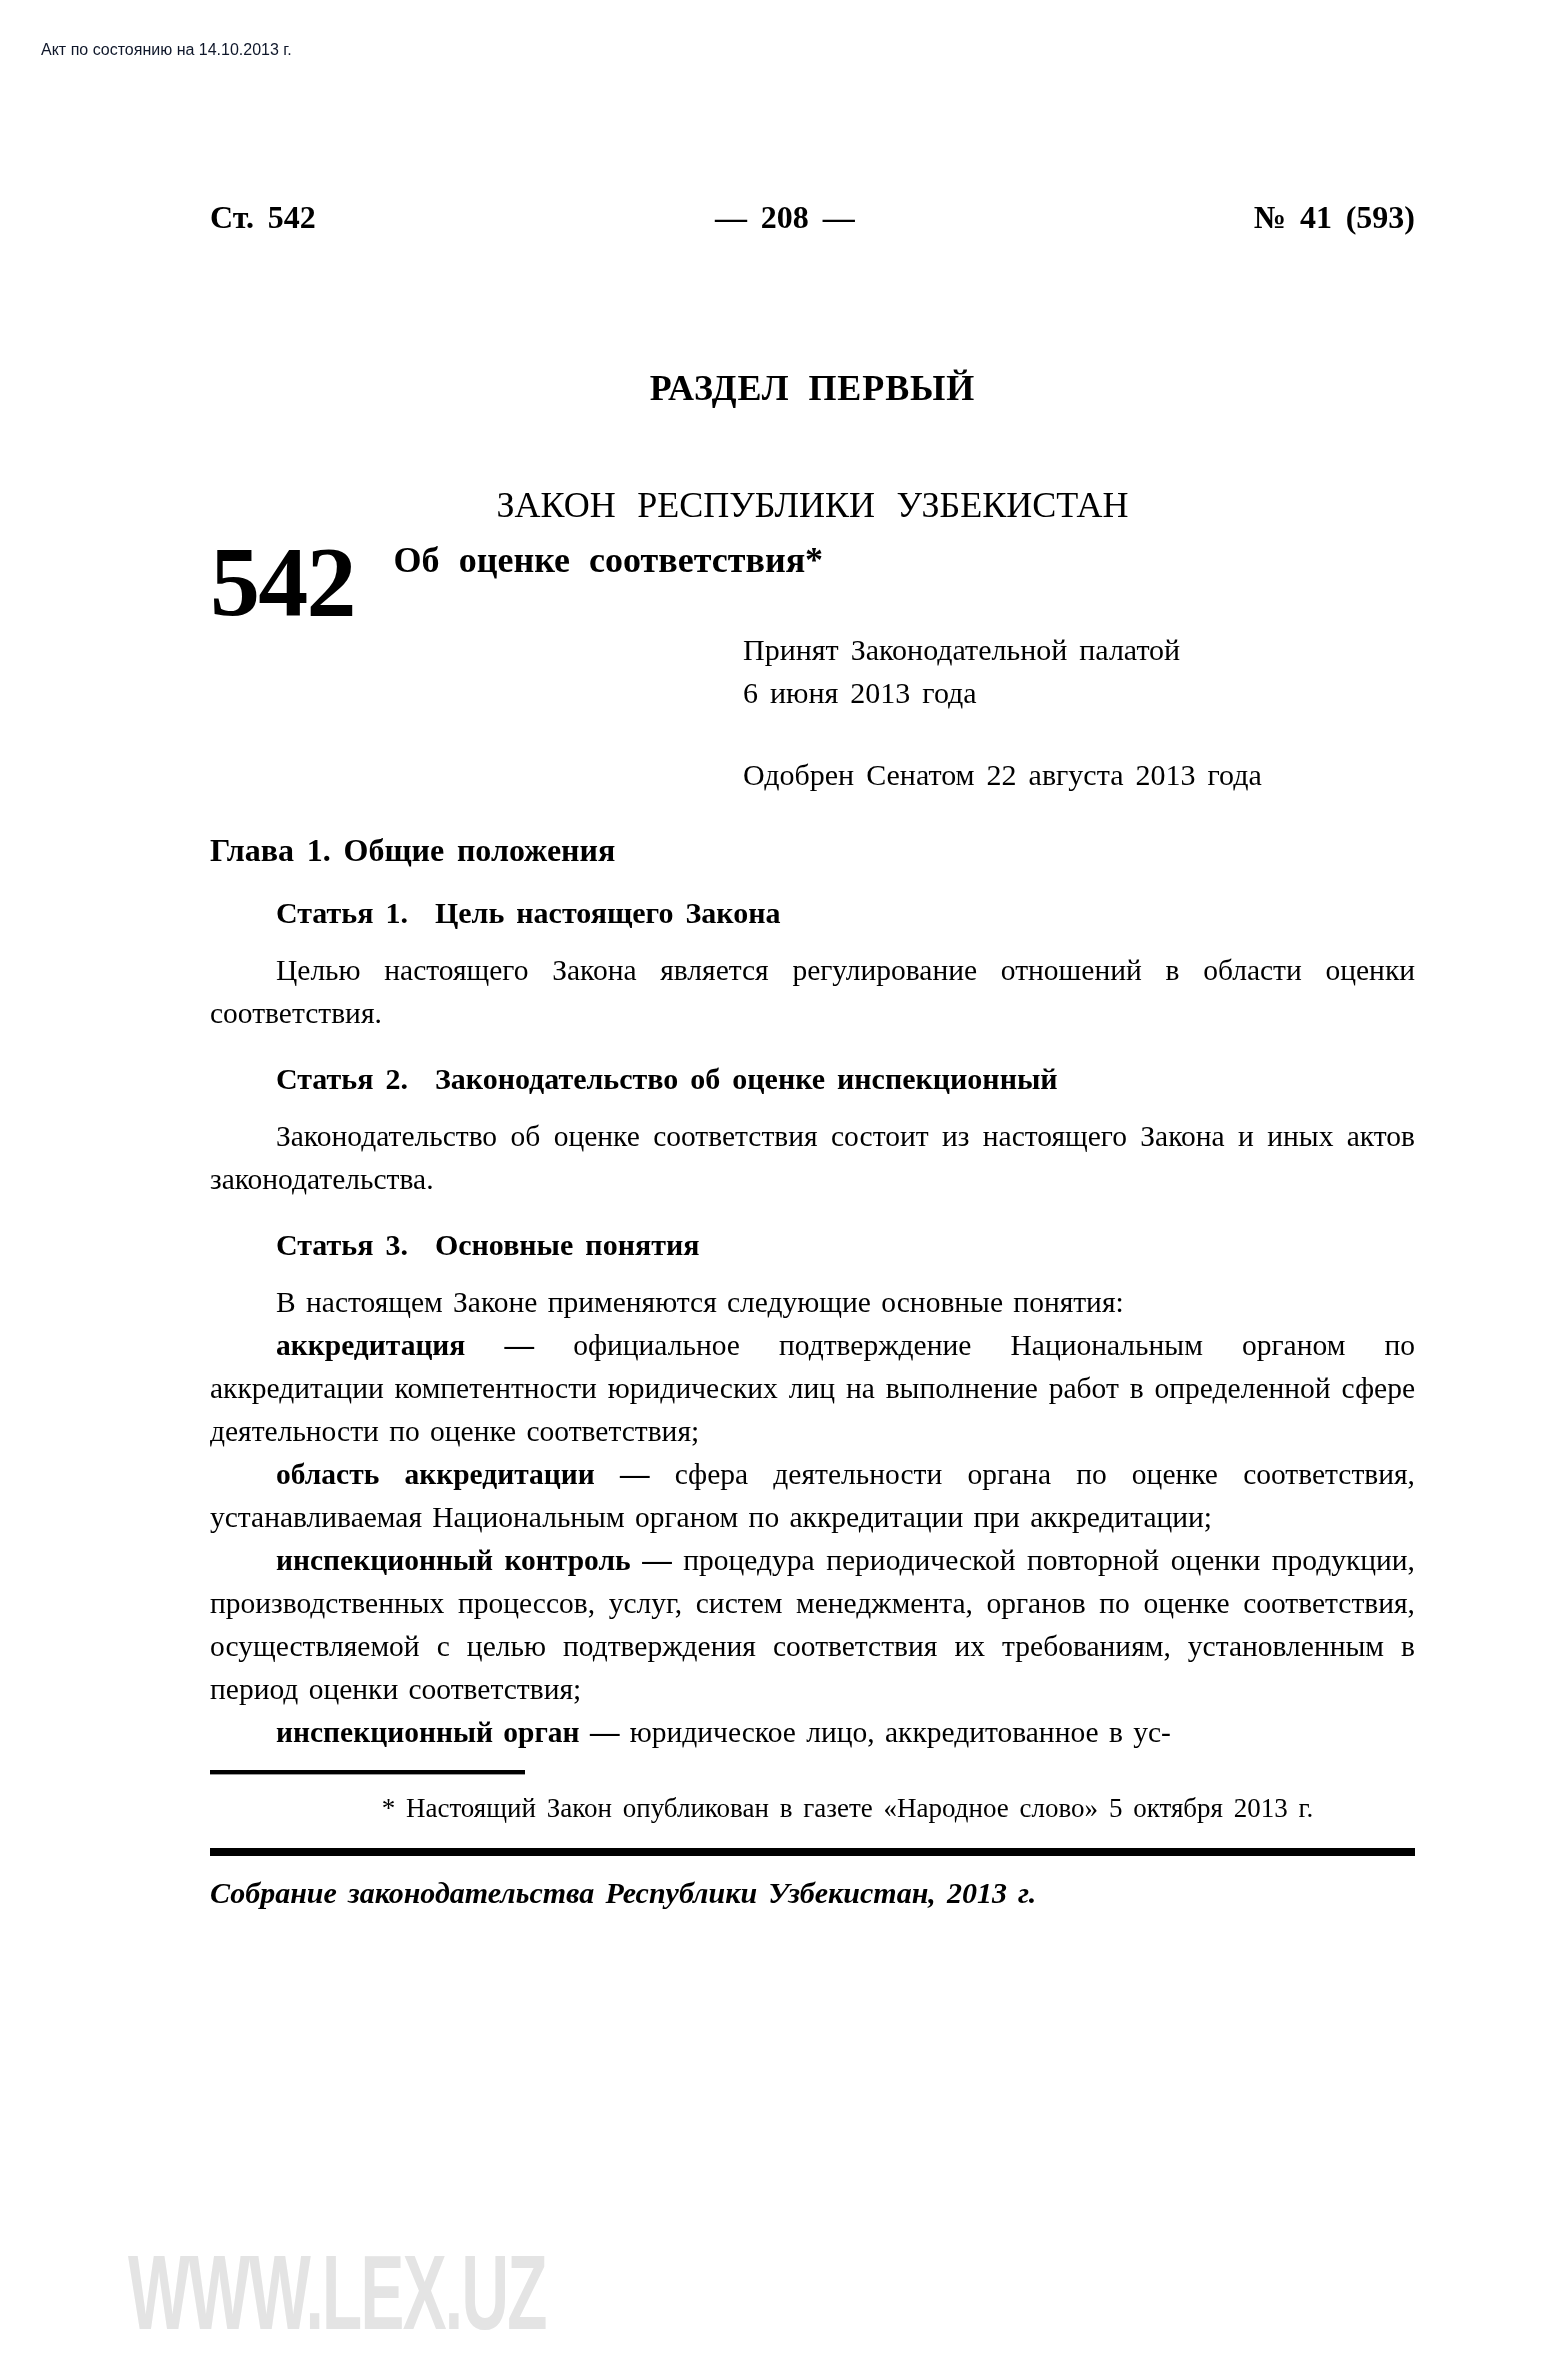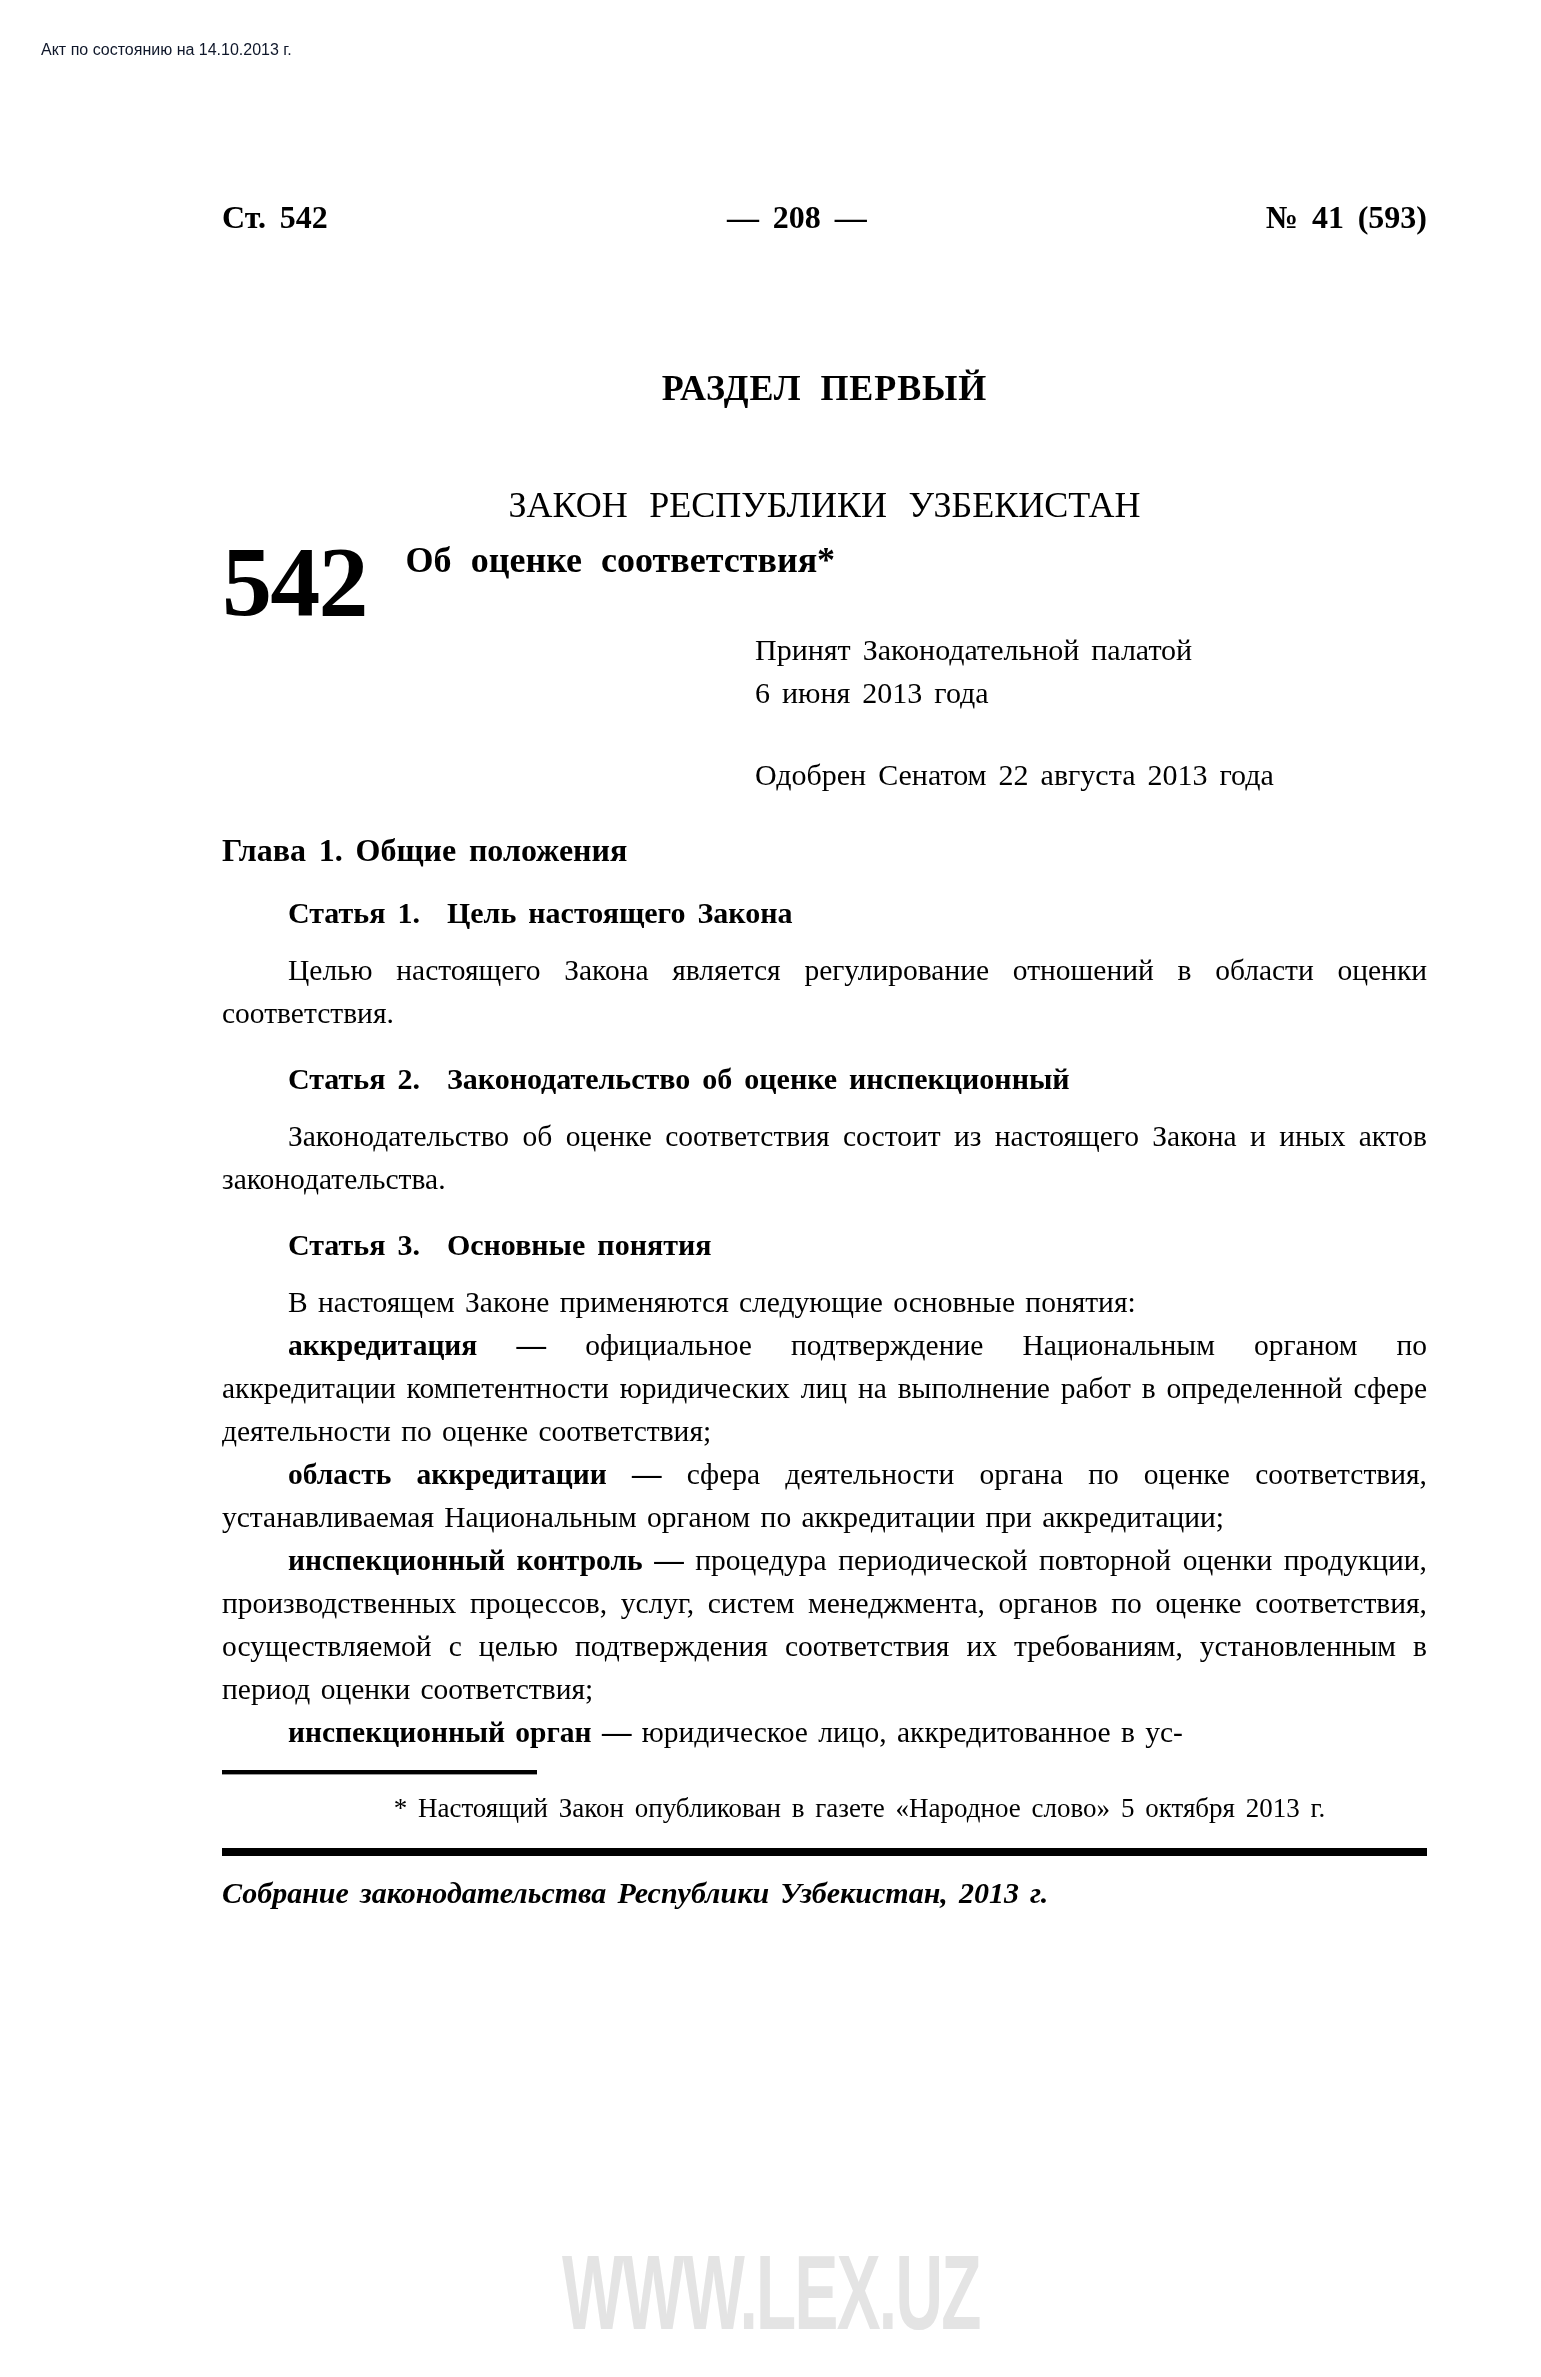--- a/index.html
+++ b/index.html
@@ -7,21 +7,21 @@
     width:1542px;height:2377px;background:#ffffff;position:relative;
     font-family:"Liberation Serif","DejaVu Serif",serif;color:#000;
     -webkit-font-smoothing:antialiased;
   }
   .page{position:absolute;inset:0;overflow:hidden;background:#fff;}
   .status{
     position:absolute;left:41px;top:41px;
     font-family:"Liberation Sans","DejaVu Sans",sans-serif;
     font-size:16px;color:#0f172a;
   }
-  .content{position:absolute;left:222px;top:0;width:1205px;}
+  .content{position:absolute;left:210px;top:0;width:1205px;}
   .hdr{
     display:flex;justify-content:space-between;align-items:baseline;
     margin-top:199px;font-size:32px;font-weight:bold;word-spacing:0.18em;
   }
   .section-title{
     text-align:center;margin-top:131px;font-size:36px;font-weight:bold;
     letter-spacing:0.9px;word-spacing:0.25em;
   }
   .law-kind{text-align:center;margin-top:75px;font-size:36px;word-spacing:0.35em;}
   .title-row{display:flex;align-items:flex-start;margin-top:12.5px;}
@@ -38,21 +38,21 @@
   .par{
     margin:0;font-size:29.5px;line-height:43px;text-align:justify;
     text-indent:66px;word-spacing:0.10em;
   }
   .lead{font-weight:bold;}
   .footnote{margin-top:16px;}
   .fn-rule{width:315px;height:3.6px;background:#000;border-bottom:1.8px solid #9a9a9a;}
   .fn-text{margin:14.3px 0 0 0;font-size:27px;line-height:38px;padding-left:70px;word-spacing:0.15em;text-align:center;}
   .thick-rule{margin-top:21.5px;height:8px;background:#000;}
   .imprint{margin-top:19.7px;text-align:left;font-size:30px;font-weight:bold;font-style:italic;word-spacing:0.12em;}
-  .watermark-wrap{position:absolute;left:0;right:0;top:2248px;text-align:center;}
+  .watermark-wrap{position:absolute;left:0;right:0;top:2248px;text-align:left;}
   .watermark{
     display:inline-block;transform:scaleX(0.62);transform-origin:center top;
     font-family:"Liberation Sans","DejaVu Sans",sans-serif;font-weight:bold;
     font-size:106px;line-height:89px;letter-spacing:-2.7px;color:#e4e4e4;white-space:nowrap;
   }
 </style>
 </head>
 <body>
 
 <div class="page">

